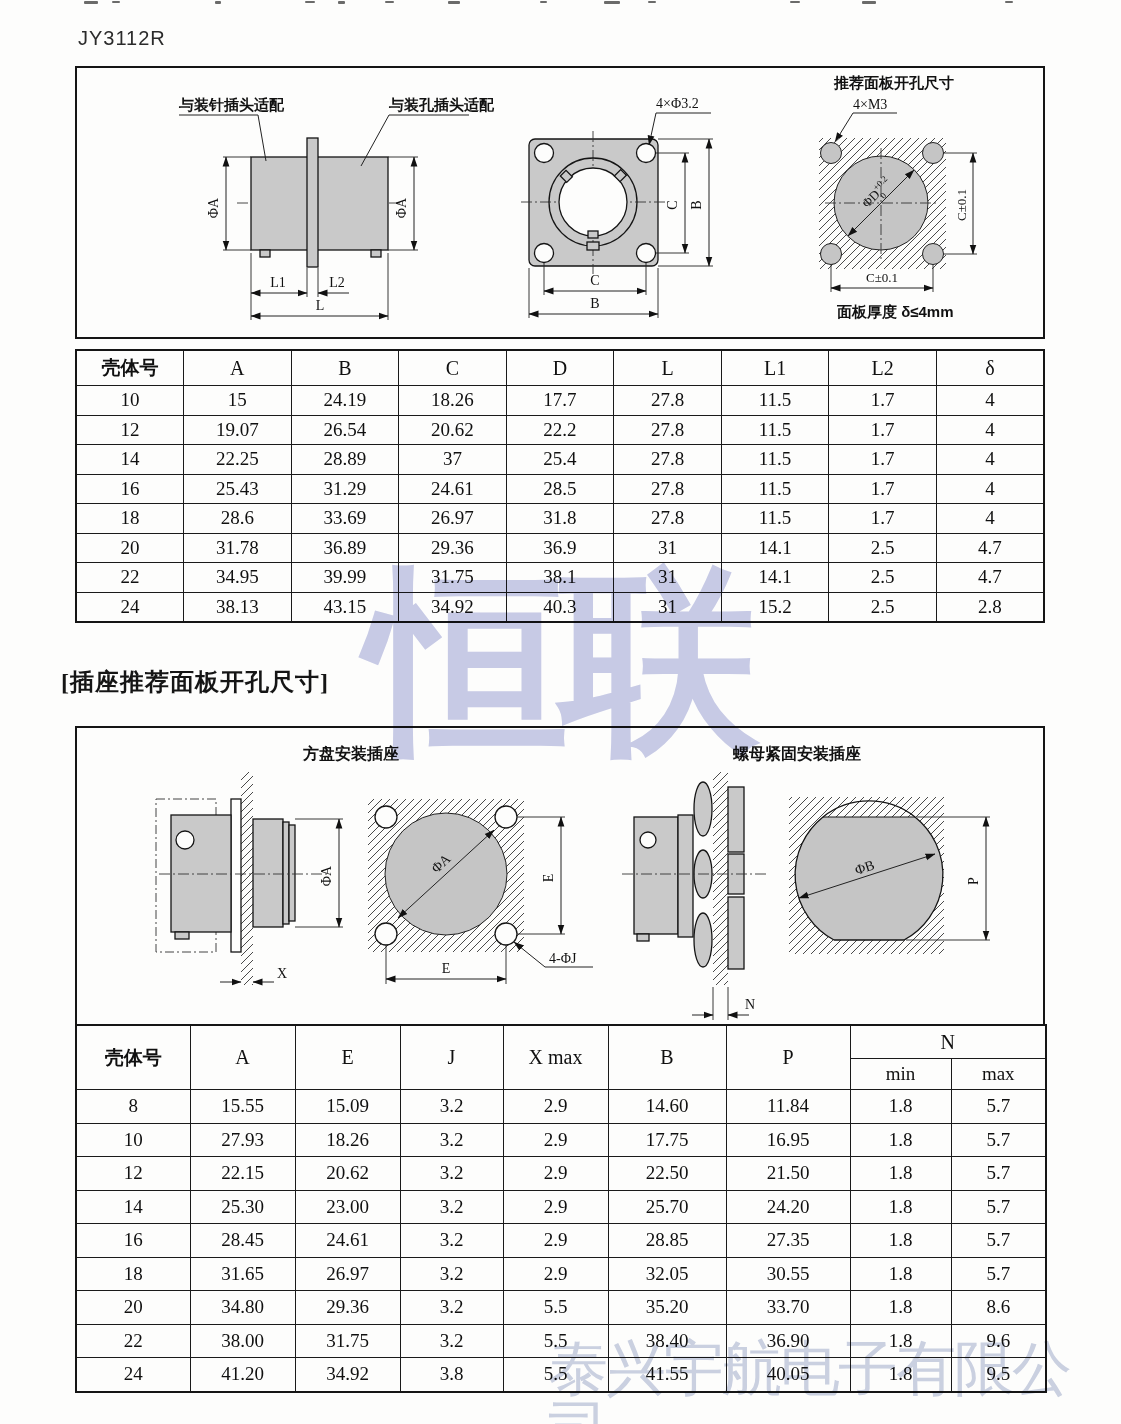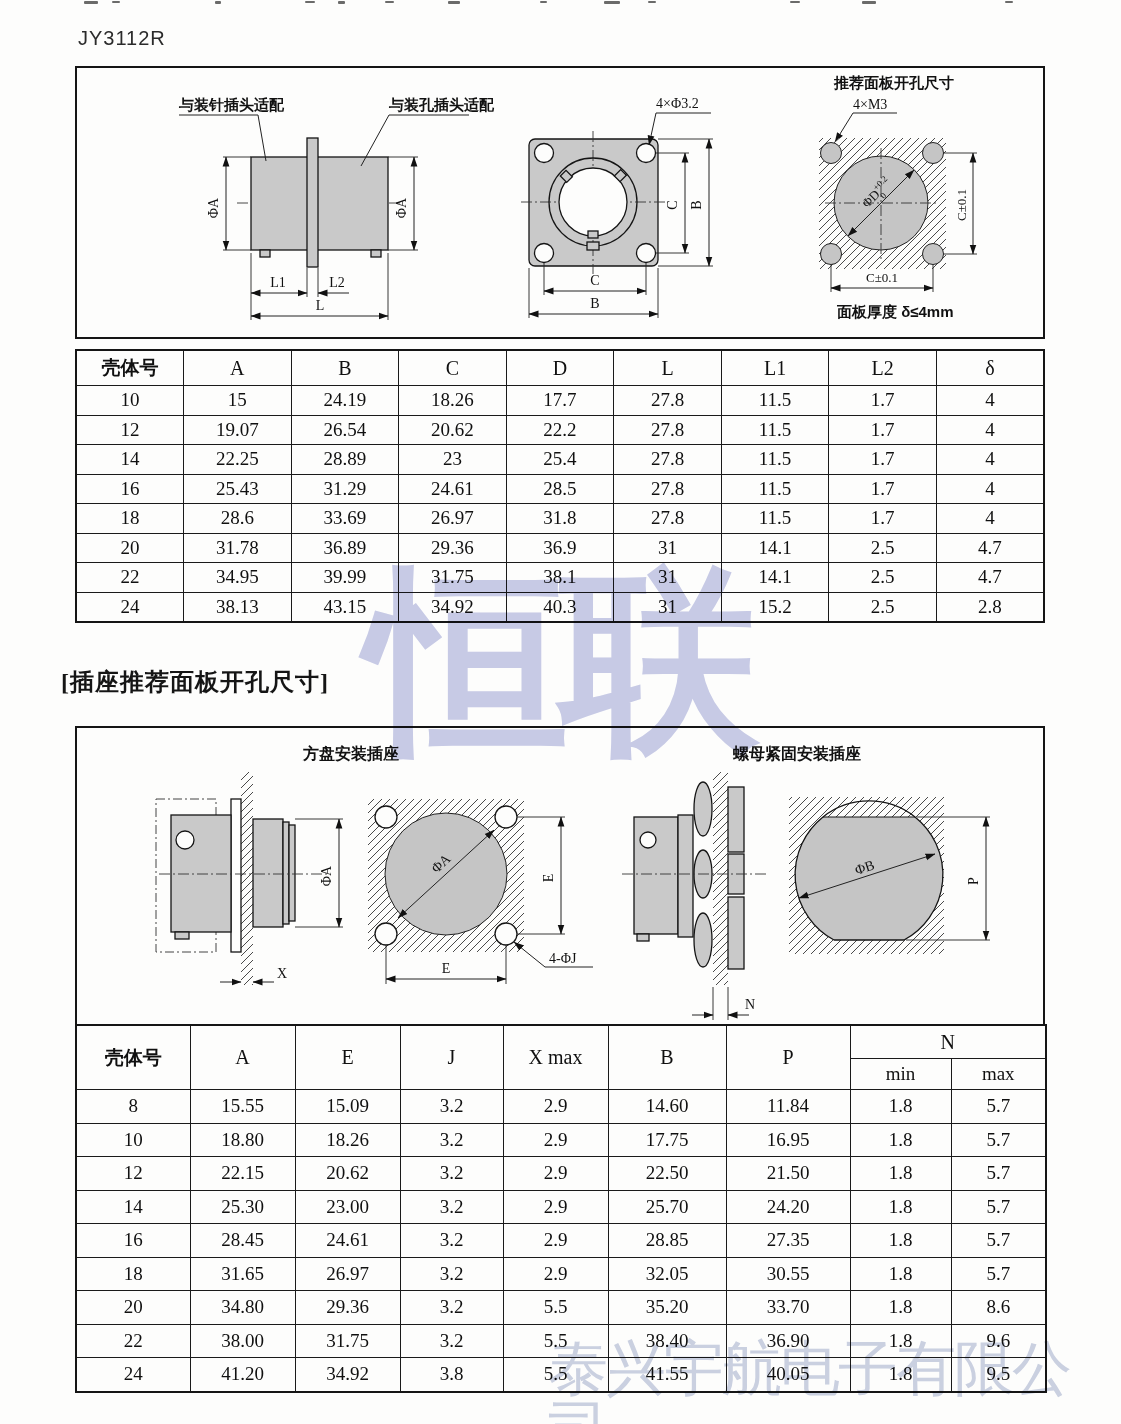--- a/index.html
+++ b/index.html
@@ -216,21 +216,21 @@
           <td>22.2</td>
           <td>27.8</td>
           <td>11.5</td>
           <td>1.7</td>
           <td>4</td>
         </tr>
         <tr>
           <td>14</td>
           <td>22.25</td>
           <td>28.89</td>
-          <td>23</td>
+          <td>37</td>
           <td>25.4</td>
           <td>27.8</td>
           <td>11.5</td>
           <td>1.7</td>
           <td>4</td>
         </tr>
         <tr>
           <td>16</td>
           <td>25.43</td>
           <td>31.29</td>
@@ -416,21 +416,21 @@
           <td>15.09</td>
           <td>3.2</td>
           <td>2.9</td>
           <td>14.60</td>
           <td>11.84</td>
           <td>1.8</td>
           <td>5.7</td>
         </tr>
         <tr>
           <td>10</td>
-          <td>18.80</td>
+          <td>27.93</td>
           <td>18.26</td>
           <td>3.2</td>
           <td>2.9</td>
           <td>17.75</td>
           <td>16.95</td>
           <td>1.8</td>
           <td>5.7</td>
         </tr>
         <tr>
           <td>12</td>

